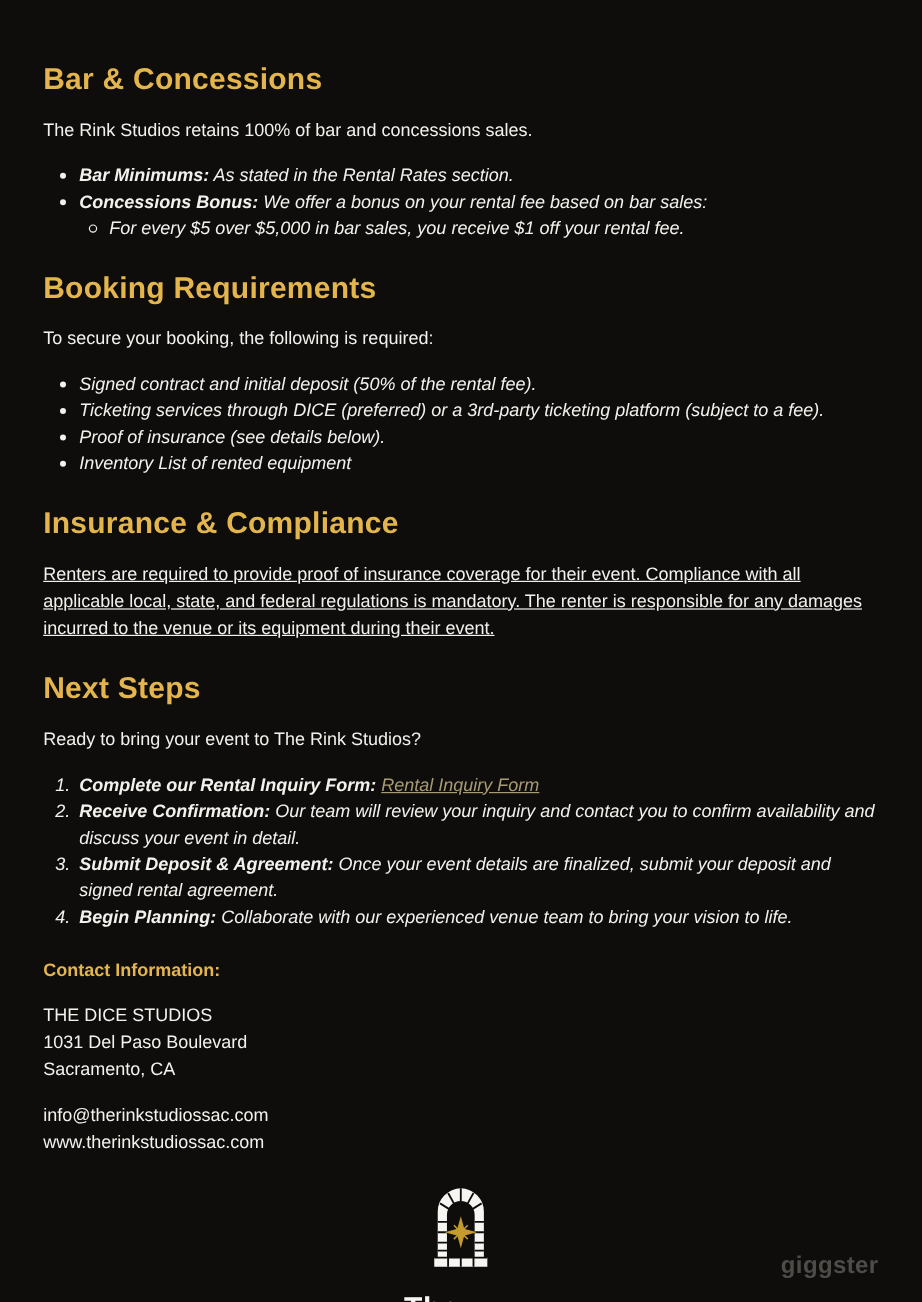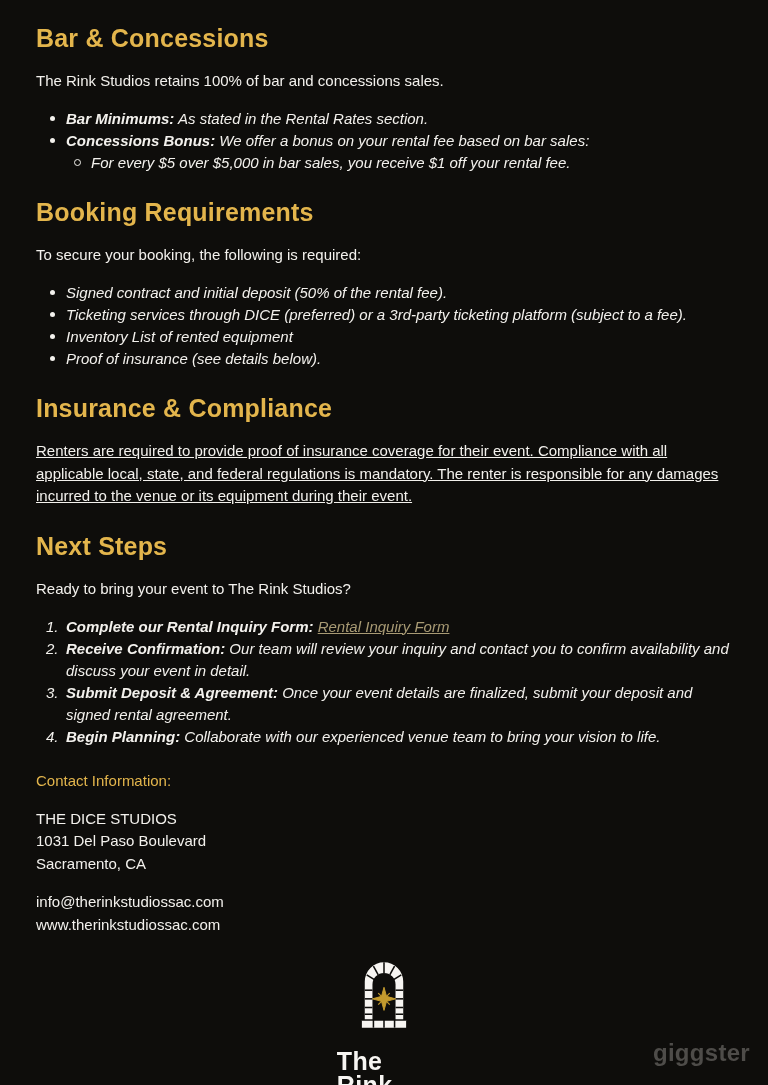--- a/index.html
+++ b/index.html
@@ -19,57 +19,57 @@
     font-family: "Liberation Sans", "DejaVu Sans", sans-serif;
     color: var(--text);
   }
   .page { padding: 0 36px; }
   h1.section-title {
     color: var(--gold);
     font-size: 25px; line-height: 28px; font-weight: 700;
     letter-spacing: 0.2px;
     margin: 24px 0 0 0;
   }
-  h1.section-title.first { margin-top: 24px; }
+  h1.section-title.first { margin-top: 52px; }
   p.body-text { font-size: 15px; line-height: 22px; margin: 18px 0 0 0; }
   p.wrap-text { font-size: 15px; line-height: 22.5px; margin: 18px 0 0 0; text-decoration: underline; }
   ul.bullets, ol.steps { list-style: none; margin: 16px 0 0 0; padding: 0; }
   ul.bullets li, ol.steps li { font-size: 15px; line-height: 22px; position: relative; font-style: italic; }
   li.lvl1 { padding-left: 30px; }
   li.lvl1::before {
     content: ""; position: absolute; left: 14px; top: 8px;
     width: 5px; height: 5px; border-radius: 50%; background: var(--text);
   }
   li.lvl2 { padding-left: 55px; }
   li.lvl2::before {
     content: ""; position: absolute; left: 38px; top: 7px;
     width: 5px; height: 5px; border-radius: 50%;
     border: 1.5px solid var(--text); background: transparent;
   }
   ol.steps li { padding-left: 30px; }
   .step-num { position: absolute; left: 10px; }
   b, .bold { font-weight: 700; }
   a.doc-link { color: var(--link); text-decoration: underline; cursor: pointer; }
   p.contact-heading {
-    color: var(--gold); font-weight: 400;
+    color: var(--gold); font-weight: 700;
     font-size: 15px; line-height: 22px; margin: 22px 0 0 0;
   }
   .contact-block { margin-top: 16px; font-size: 15px; line-height: 22.5px; }
   .contact-block.second { margin-top: 16px; }
   .logo {
     margin-top: 22px;
     display: flex; align-items: center; justify-content: center; gap: 13px; flex-direction: column;
   }
   .logo-text {
     color: var(--logo-white); font-weight: 700;
     font-size: 25px; line-height: 24px; letter-spacing: 0.4px;
   }
   .watermark {
-    position: absolute; right: 18px; bottom: 18px;
-    color: var(--watermark); font-weight: 700; font-size: 24px;
+    position: absolute; right: 36px; bottom: 18px;
+    color: var(--watermark); font-weight: 700; font-size: 20px;
     letter-spacing: 0.3px;
   }
 </style>
 </head>
 <body>
 
 <div class="page">
 
   <section>
     <h1 class="section-title first">Bar &amp; Concessions</h1>
@@ -80,22 +80,22 @@
       <li class="lvl2"><span>For every $5 over $5,000 in bar sales, you receive $1 off your rental fee.</span></li>
     </ul>
   </section>
 
   <section>
     <h1 class="section-title">Booking Requirements</h1>
     <p class="body-text">To secure your booking, the following is required:</p>
     <ul class="bullets">
       <li class="lvl1">Signed contract and initial deposit (50% of the rental fee).</li>
       <li class="lvl1">Ticketing services through DICE (preferred) or a 3rd-party ticketing platform (subject to a fee).</li>
+      <li class="lvl1">Proof of insurance (see details below).</li>
       <li class="lvl1">Inventory List of rented equipment</li>
-      <li class="lvl1">Proof of insurance (see details below).</li>
     </ul>
   </section>
 
   <section>
     <h1 class="section-title">Insurance &amp; Compliance</h1>
     <p class="wrap-text">Renters are required to provide proof of insurance coverage for their event. Compliance with all applicable local, state, and federal regulations is mandatory. The renter is responsible for any damages incurred to the venue or its equipment during their event.</p>
   </section>
 
   <section>
     <h1 class="section-title">Next Steps</h1>

